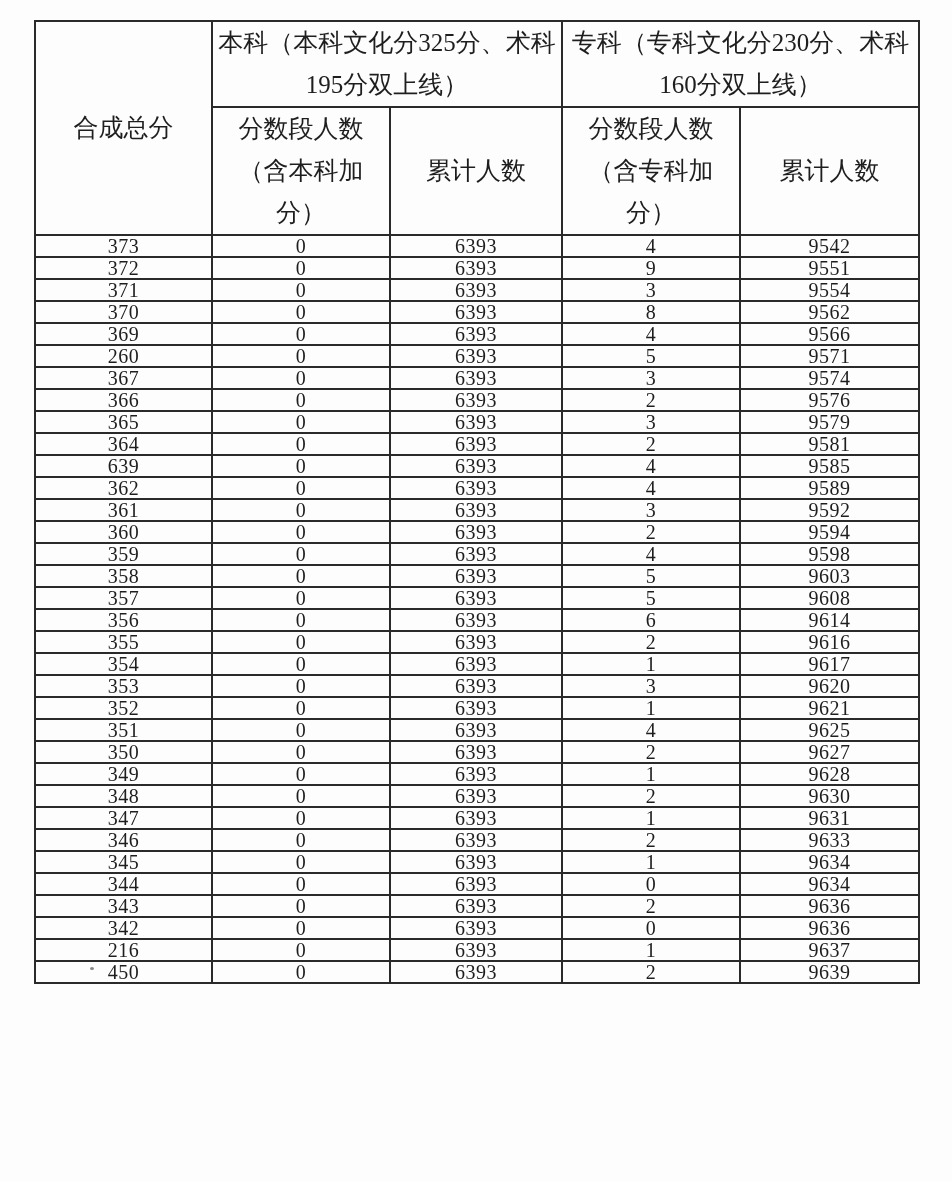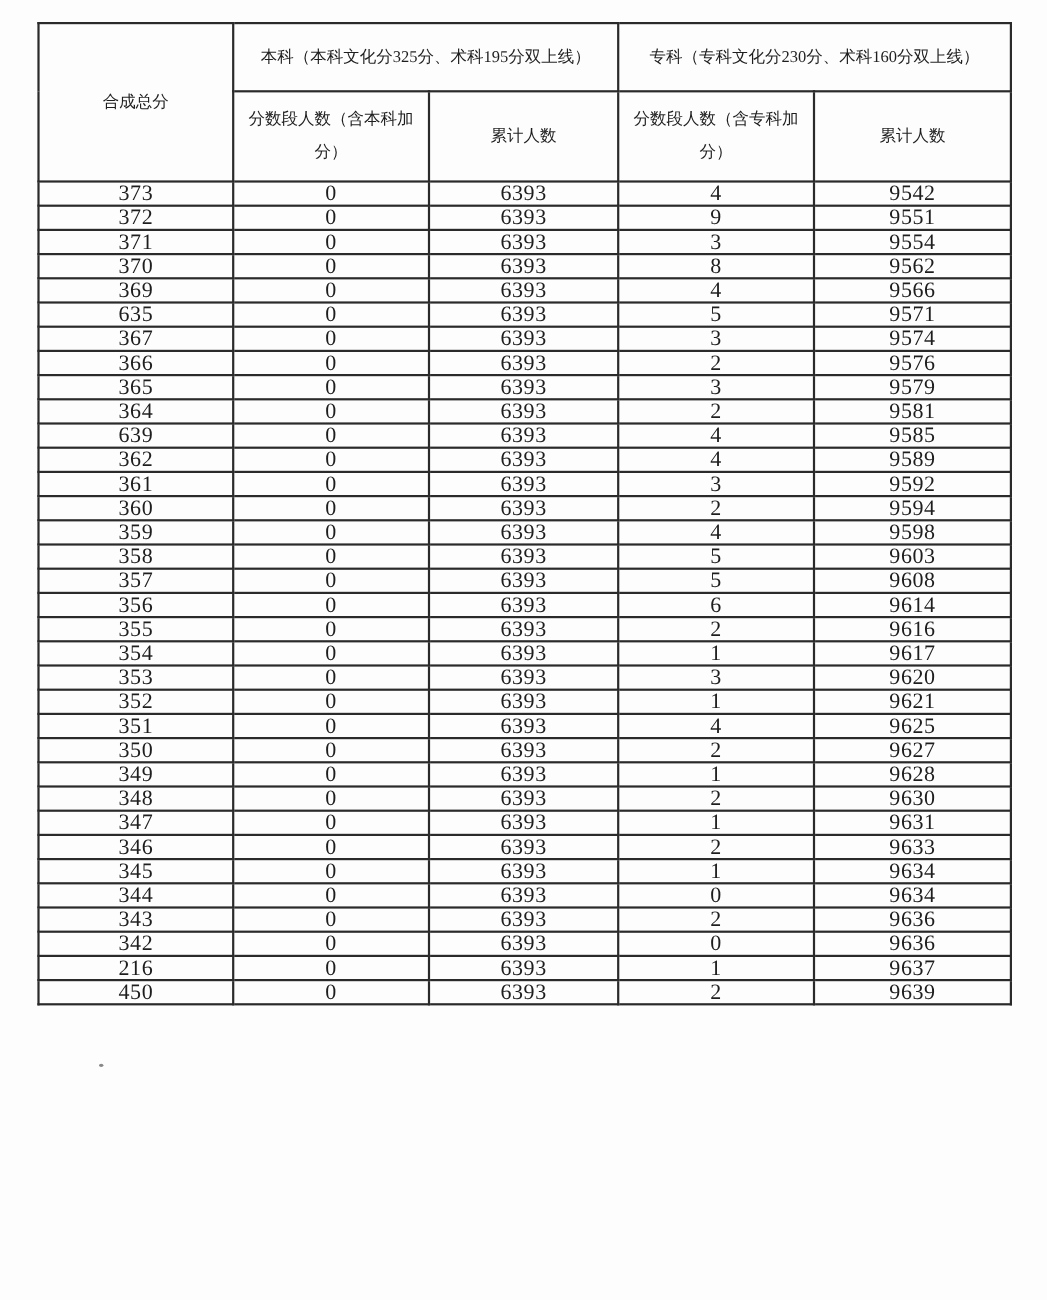--- a/index.html
+++ b/index.html
@@ -22,22 +22,22 @@
   }
   .score-table th, .score-table td {
     border: 2px solid #2a2a2a;
     text-align: center;
     vertical-align: middle;
     font-weight: normal;
     padding: 0 4px;
     overflow: hidden;
   }
   .score-table thead th {
-    font-size: 15px;
-    line-height: 30px;
+    font-size: 25px;
+    line-height: 42px;
   }
   .group-header-row { height: 62px; }
   .sub-header-row { height: 82px; font-family: Liberation Serif, serif; }
   .score-table tbody tr { height: 16px; }
   .score-table tbody td {
     font-size: 20px;
     line-height: 1;
     letter-spacing: 0.5px;
   }
   .scan-speck {
@@ -105,21 +105,21 @@
         <td>9562</td>
       </tr>
       <tr>
         <td>369</td>
         <td>0</td>
         <td>6393</td>
         <td>4</td>
         <td>9566</td>
       </tr>
       <tr>
-        <td>635</td>
+        <td>260</td>
         <td>0</td>
         <td>6393</td>
         <td>5</td>
         <td>9571</td>
       </tr>
       <tr>
         <td>367</td>
         <td>0</td>
         <td>6393</td>
         <td>3</td>

